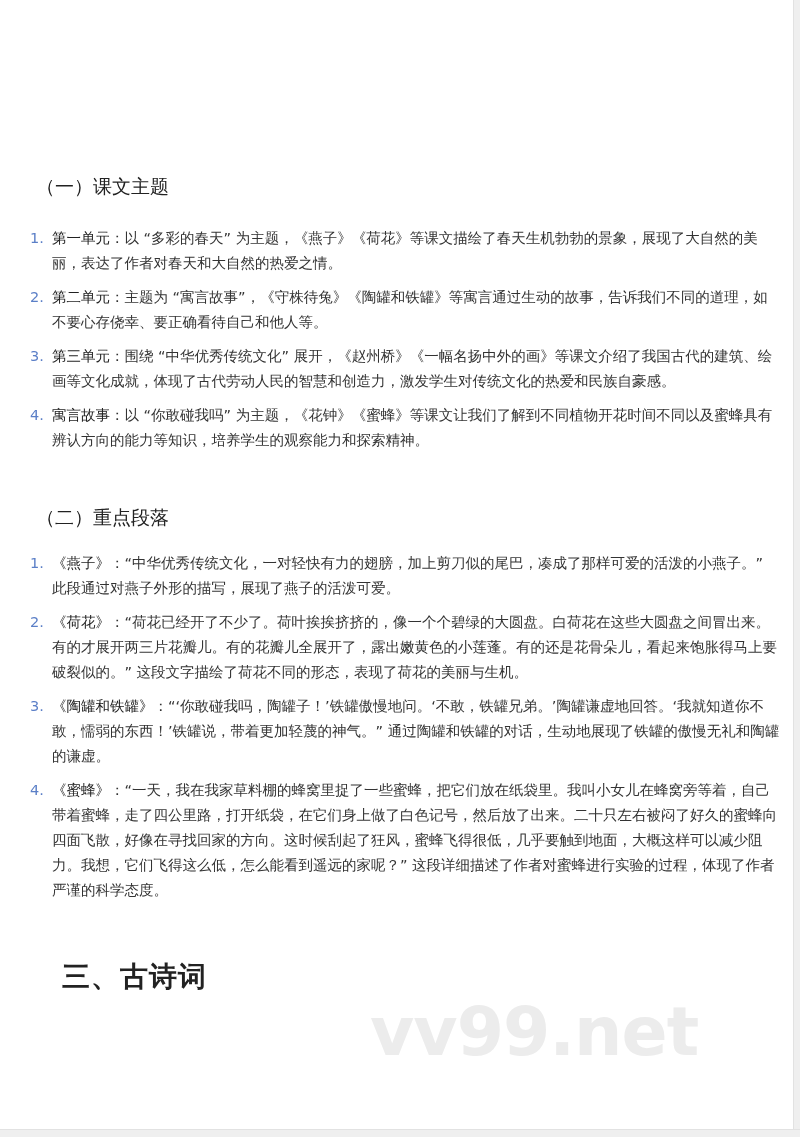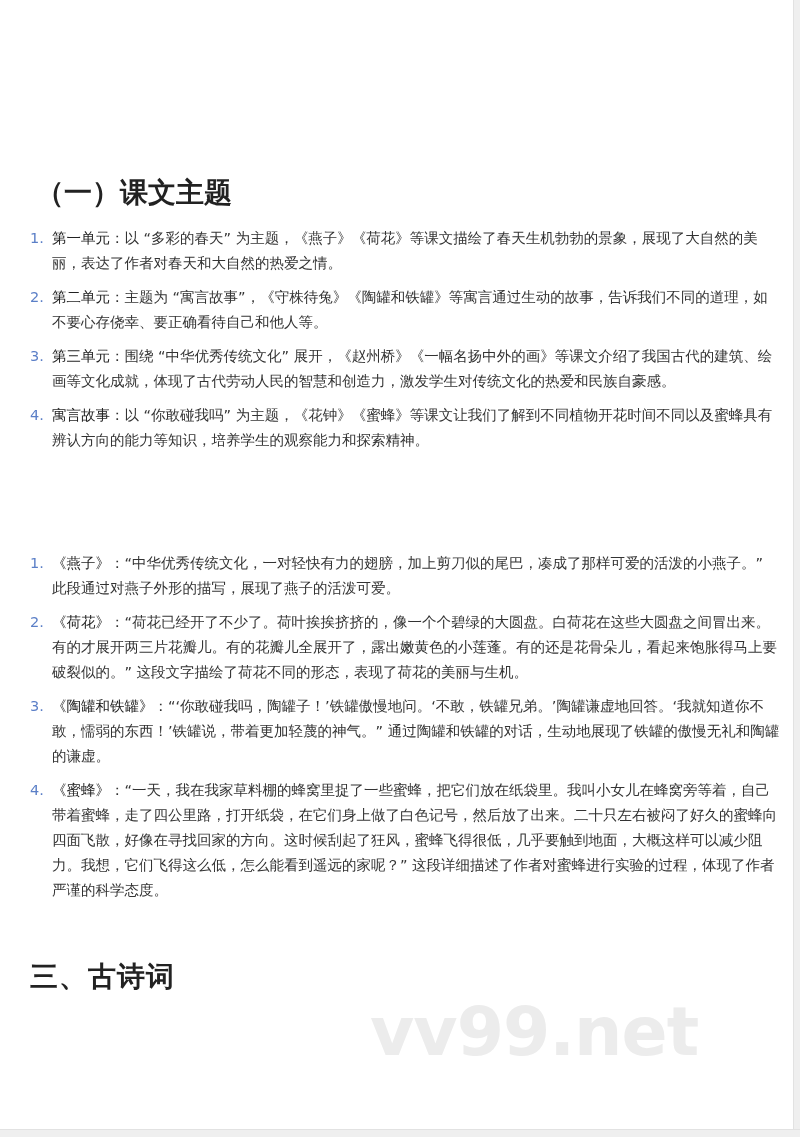--- a/index.html
+++ b/index.html
@@ -16,21 +16,21 @@
   }
   .right-edge { position: absolute; right: 0; top: 0; width: 6px; height: 1137px; background: #efefef; border-left: 1px solid #e2e2e2; }
   .bottom-edge { position: absolute; left: 0; bottom: 0; width: 800px; height: 7px; background: #efefef; border-top: 1px solid #e2e2e2; }
   h1 {
     position: absolute; margin: 0;
     font-size: 28px; font-weight: bold; color: #222;
     left: 30px; letter-spacing: 1px;
   }
   h2 {
     position: absolute; margin: 0;
-    font-size: 28px; font-weight: bold; color: #222;
+    font-size: 19px; font-weight: normal; color: #222;
     left: 36px;
   }
   ol.items {
     position: absolute; left: 30px; width: 752px;
     margin: 0; padding: 0; list-style: none;
   }
   ol.items li {
     position: relative; padding-left: 22px;
     font-size: 14.5px; line-height: 25px; color: #333;
     margin-bottom: 9px;
@@ -67,39 +67,40 @@
     <li>
       <span class="num">3.</span>
       <span class="label">第三单元</span><span>：围绕 “中华优秀传统文化” 展开，《赵州桥》《一幅名扬中外的画》等课文介绍了我国古代的建筑、绘画等文化成就，体现了古代劳动人民的智慧和创造力，激发学生对传统文化的热爱和民族自豪感。</span>
     </li>
     <li>
       <span class="num">4.</span>
       <span class="label">寓言故事</span><span>：以 “你敢碰我吗” 为主题，《花钟》《蜜蜂》等课文让我们了解到不同植物开花时间不同以及蜜蜂具有辨认方向的能力等知识，培养学生的观察能力和探索精神。</span>
     </li>
   </ol>
 
+  <h2 style="top:505px;">（二）重点段落</h2>
 
   <ol class="items" style="top:551px;">
     <li>
       <span class="num">1.</span>
       <span class="label">《燕子》</span><span>：“中华优秀传统文化，一对轻快有力的翅膀，加上剪刀似的尾巴，凑成了那样可爱的活泼的小燕子。” 此段通过对燕子外形的描写，展现了燕子的活泼可爱。</span>
     </li>
     <li>
       <span class="num">2.</span>
       <span class="label">《荷花》</span><span>：“荷花已经开了不少了。荷叶挨挨挤挤的，像一个个碧绿的大圆盘。白荷花在这些大圆盘之间冒出来。有的才展开两三片花瓣儿。有的花瓣儿全展开了，露出嫩黄色的小莲蓬。有的还是花骨朵儿，看起来饱胀得马上要破裂似的。” 这段文字描绘了荷花不同的形态，表现了荷花的美丽与生机。</span>
     </li>
     <li>
       <span class="num">3.</span>
       <span class="label">《陶罐和铁罐》</span><span>：“‘你敢碰我吗，陶罐子！’铁罐傲慢地问。‘不敢，铁罐兄弟。’陶罐谦虚地回答。‘我就知道你不敢，懦弱的东西！’铁罐说，带着更加轻蔑的神气。” 通过陶罐和铁罐的对话，生动地展现了铁罐的傲慢无礼和陶罐的谦虚。</span>
     </li>
     <li>
       <span class="num">4.</span>
       <span class="label">《蜜蜂》</span><span>：“一天，我在我家草料棚的蜂窝里捉了一些蜜蜂，把它们放在纸袋里。我叫小女儿在蜂窝旁等着，自己带着蜜蜂，走了四公里路，打开纸袋，在它们身上做了白色记号，然后放了出来。二十只左右被闷了好久的蜜蜂向四面飞散，好像在寻找回家的方向。这时候刮起了狂风，蜜蜂飞得很低，几乎要触到地面，大概这样可以减少阻力。我想，它们飞得这么低，怎么能看到遥远的家呢？” 这段详细描述了作者对蜜蜂进行实验的过程，体现了作者严谨的科学态度。</span>
     </li>
   </ol>
 
-  <h1 style="top:958px;">三、古诗词</h1>
+  <h1 style="top:958px;margin-left:32px;">三、古诗词</h1>
 
   <div class="watermark">vv99.net</div>
 </div>
 
 <div class="right-edge"></div>
 <div class="bottom-edge"></div>
 
 </body></html>

